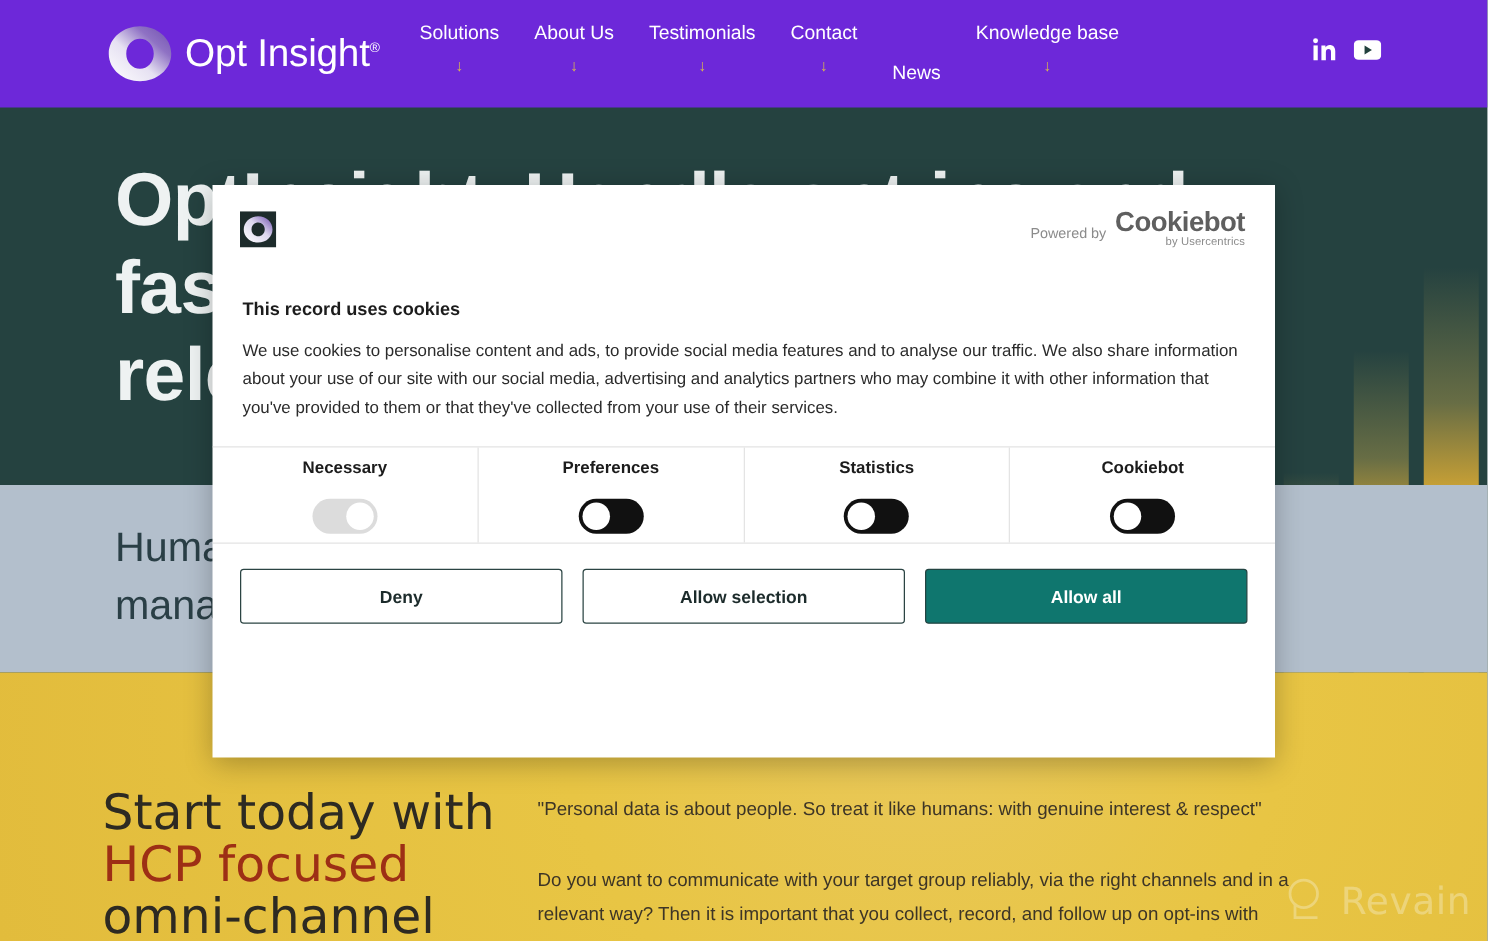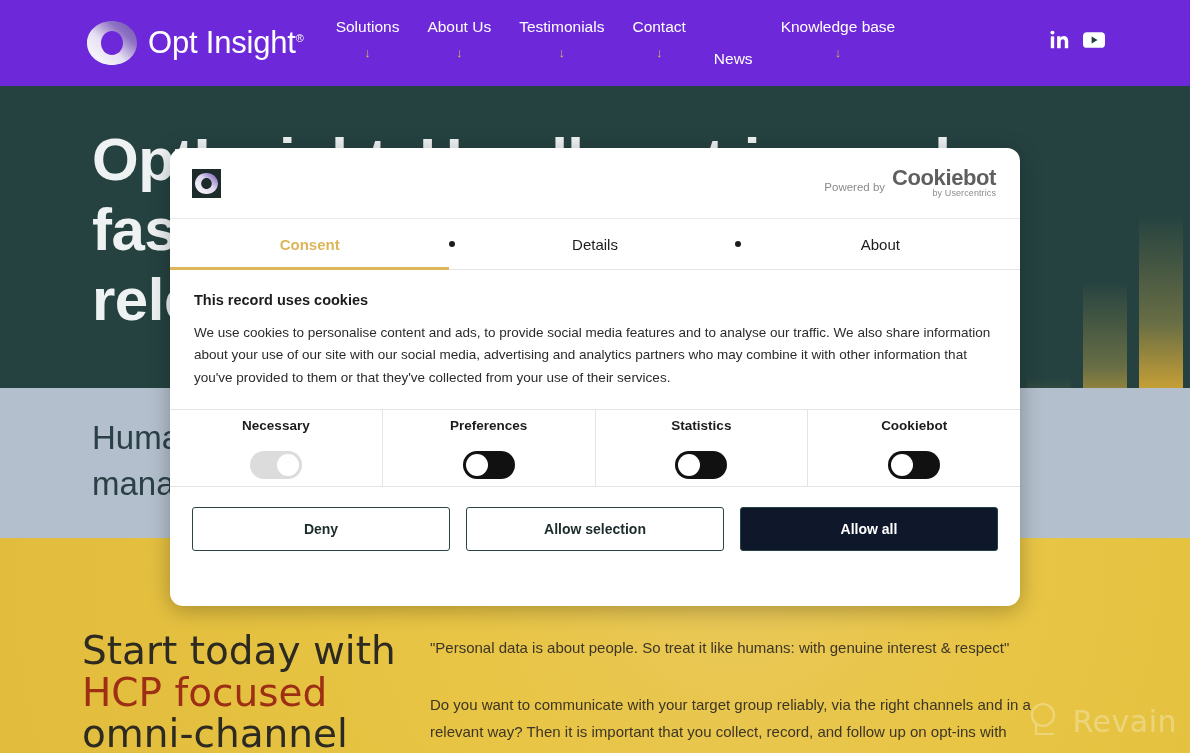--- a/index.html
+++ b/index.html
@@ -105,21 +105,21 @@
   .revain .rv-text {
     color: #f2e3a8; font-size: 30px; letter-spacing: .5px;
     font-family: "DejaVu Sans", sans-serif;
   }
 
   
   .cookie-dialog {
     position: absolute; left: 170px; top: 148px;
     width: 850px; height: 458px;
     background: #ffffff;
-    border-radius: 13px;
+    border-radius: 0;
     box-shadow: 0 4px 22px rgba(0,0,0,.28);
     z-index: 20;
     display: flex; flex-direction: column;
     overflow: hidden;
   }
   .cd-top {
     height: 70px; display: flex; align-items: center; justify-content: space-between;
     padding: 0 24px 0 22px;
   }
   .cb-brand { display: flex; align-items: flex-end; gap: 7px; }
@@ -169,21 +169,21 @@
     background: #ffffff; left: 3px;
   }
   .toggle.on-locked .knob { left: 27px; }
 
   .cd-actions { display: flex; gap: 16px; padding: 20px 22px; }
   .btn {
     flex: 1 1 0; height: 44px; border-radius: 3px; font-size: 14px; font-weight: 700;
     display: flex; align-items: center; justify-content: center; cursor: pointer;
     background: #ffffff; color: #1c2b2b; border: 1.5px solid #2b4443;
   }
-  .btn.primary { background: #0f172a; color: #ffffff; border-color: #234442; }
+  .btn.primary { background: #0f766e; color: #ffffff; border-color: #234442; }
 </style>
 </head>
 <body>
 
 <div id="page">
 
   <div class="bg-hero"></div>
 
   <div class="bg-bars">
     <div class="bar b1"></div>
@@ -288,33 +288,20 @@
       </svg>
       <div class="cb-brand">
         <span class="cb-pow">Powered by</span>
         <span>
           <div class="cb-name">Cookiebot</div>
           <div class="cb-sub">by Usercentrics</div>
         </span>
       </div>
     </div>
 
-    <div class="cd-tabs">
-      <div class="cd-tab active">
-        <span>Consent</span>
-      </div>
-      <div class="tab-dot"></div>
-      <div class="cd-tab">
-        <span>Details</span>
-      </div>
-      <div class="tab-dot"></div>
-      <div class="cd-tab">
-        <span>About</span>
-      </div>
-    </div>
 
     <div class="cd-body">
       <div class="cd-h">This record uses cookies</div>
       <div class="cd-p">We use cookies to personalise content and ads, to provide social media features and to analyse our traffic. We also share information about your use of our site with our social media, advertising and analytics partners who may combine it with other information that you've provided to them or that they've collected from your use of their services.</div>
     </div>
 
     <div class="cd-cats">
       <div class="cd-cat">
         <span class="cname">Necessary</span>
         <div class="toggle on-locked">

